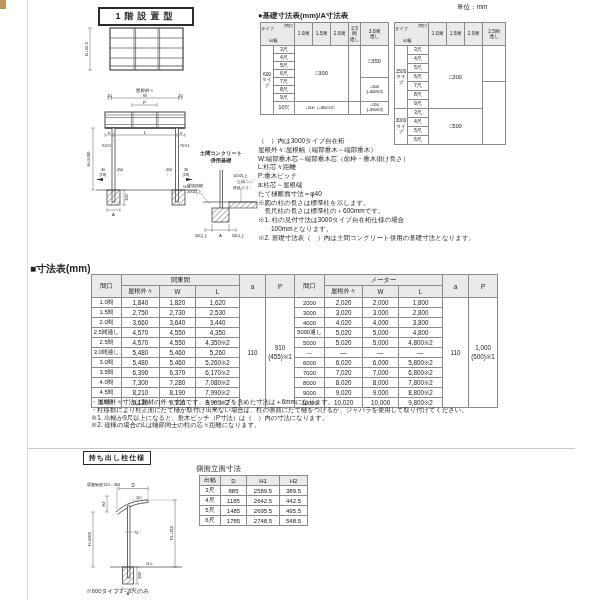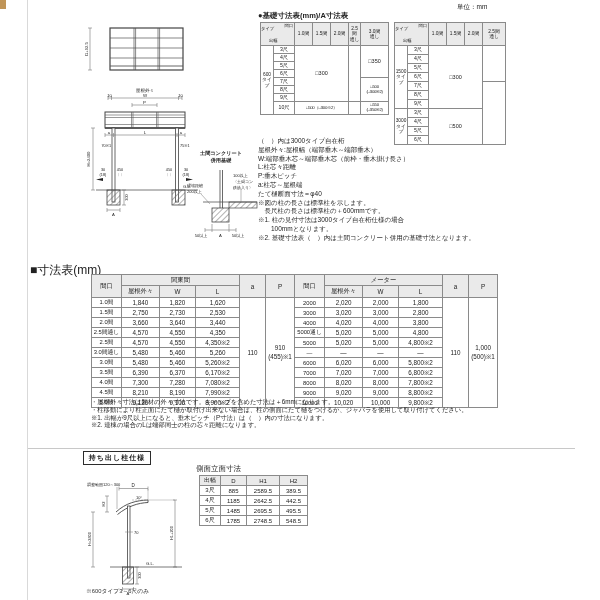--- a/index.html
+++ b/index.html
@@ -6,21 +6,21 @@
   .page{position:relative;width:600px;height:600px;background:#fff;overflow:hidden;
         font-family:"Liberation Sans",sans-serif;color:#333;}
   .abs{position:absolute;}
   .edge-line{left:27px;top:0;width:1px;height:600px;background:#d9d9d9;}
   .corner-mark{left:0;top:0;width:6px;height:9px;background:#b5833b;opacity:.85;}
   .box-label{border:2px solid #2b2b2b;text-align:center;font-weight:bold;color:#222;}
   .sec1-box{left:98px;top:7px;width:92px;height:15px;font-size:9px;line-height:15px;letter-spacing:4px;}
   .sec3-box{left:83px;top:451px;width:66px;height:12px;font-size:7px;line-height:12px;letter-spacing:1px;border-width:1.5px;}
   .f-title{left:258px;top:11px;font-size:7.5px;font-weight:bold;color:#222;}
   .unit{left:457px;top:3px;font-size:6.5px;color:#222;}
-  .dim-title{left:30px;top:262px;font-size:12px;font-weight:normal;color:#222;}
+  .dim-title{left:30px;top:262px;font-size:10px;font-weight:bold;color:#222;}
   .side-title{left:196px;top:464px;font-size:7.5px;font-weight:normal;color:#222;}
   .caption{left:86px;top:587px;font-size:5.8px;color:#333;}
   table{border-collapse:collapse;table-layout:fixed;}
   .ftab{border:1.2px solid #555;}
   .ftab th,.ftab td{border:0.8px solid #8a8a8a;padding:0;text-align:center;vertical-align:middle;
        font-size:5.5px;line-height:1.15;color:#222;white-space:pre-line;font-weight:normal;overflow:hidden;}
   .ftab th{background:#eaeaea;font-size:4.8px;}
   .ftab .rl{font-size:5.2px;}
   .ftab .type{font-size:4.8px;}
   .ftab .small{font-size:4.3px;letter-spacing:-0.3px;}
@@ -48,20 +48,21 @@
   svg text{fill:#222;}
 </style>
 </head>
 <body>
 
 <div class="page">
 
   <div class="abs edge-line"></div>
   <div class="abs corner-mark"></div>
 
+  <div class="abs box-label sec1-box">1階設置型</div>
 
   <svg class="abs" style="left:84px;top:26px" width="106" height="50" viewBox="0 0 106 50">
     <line x1="6" y1="2" x2="6" y2="44" stroke="#777" stroke-width="0.6"></line>
     <line x1="4" y1="2" x2="8" y2="2" stroke="#777" stroke-width="0.6"></line>
     <line x1="4" y1="44" x2="8" y2="44" stroke="#777" stroke-width="0.6"></line>
     <text x="3.5" y="23" font-size="4.2" text-anchor="middle" transform="rotate(-90 3.5 23)">D+92.5</text>
     <rect x="26" y="2" width="73" height="42" fill="none" stroke="#444" stroke-width="1.2"></rect>
     <line x1="26" y1="12" x2="99" y2="12" stroke="#555" stroke-width="0.7"></line>
     <line x1="26" y1="22" x2="99" y2="22" stroke="#555" stroke-width="0.7"></line>
     <line x1="26" y1="32" x2="99" y2="32" stroke="#555" stroke-width="0.7"></line>

